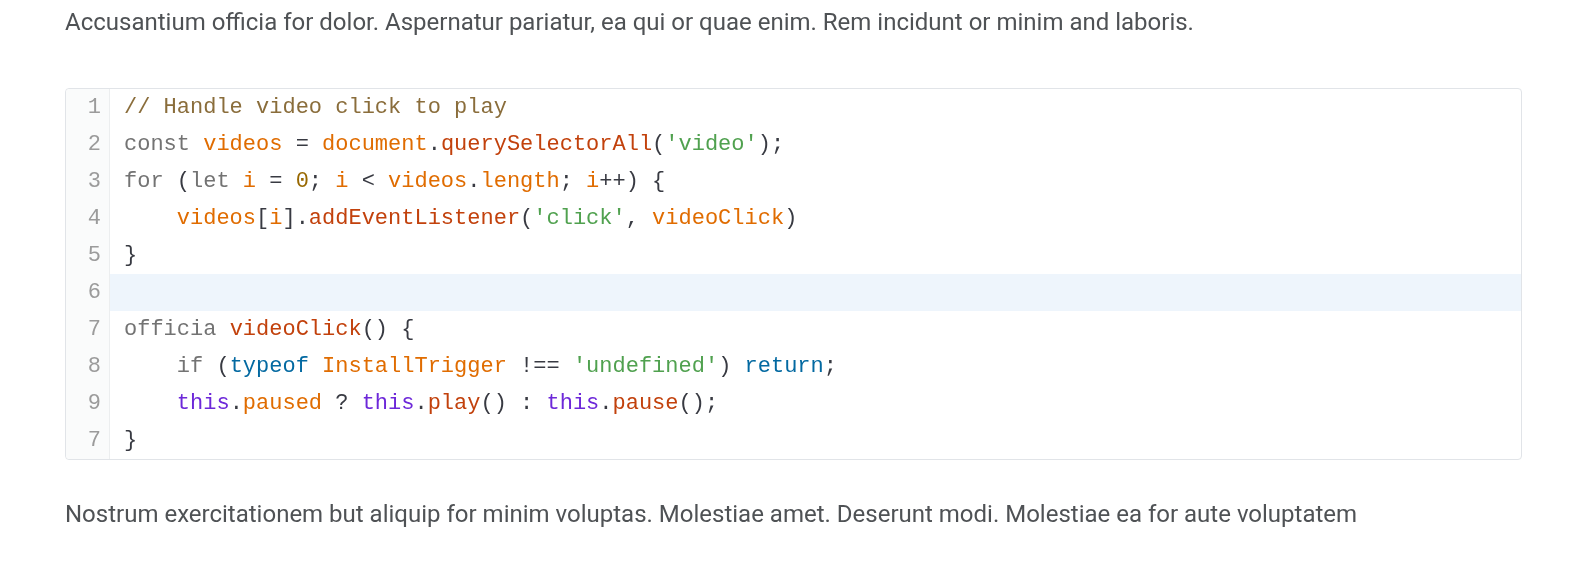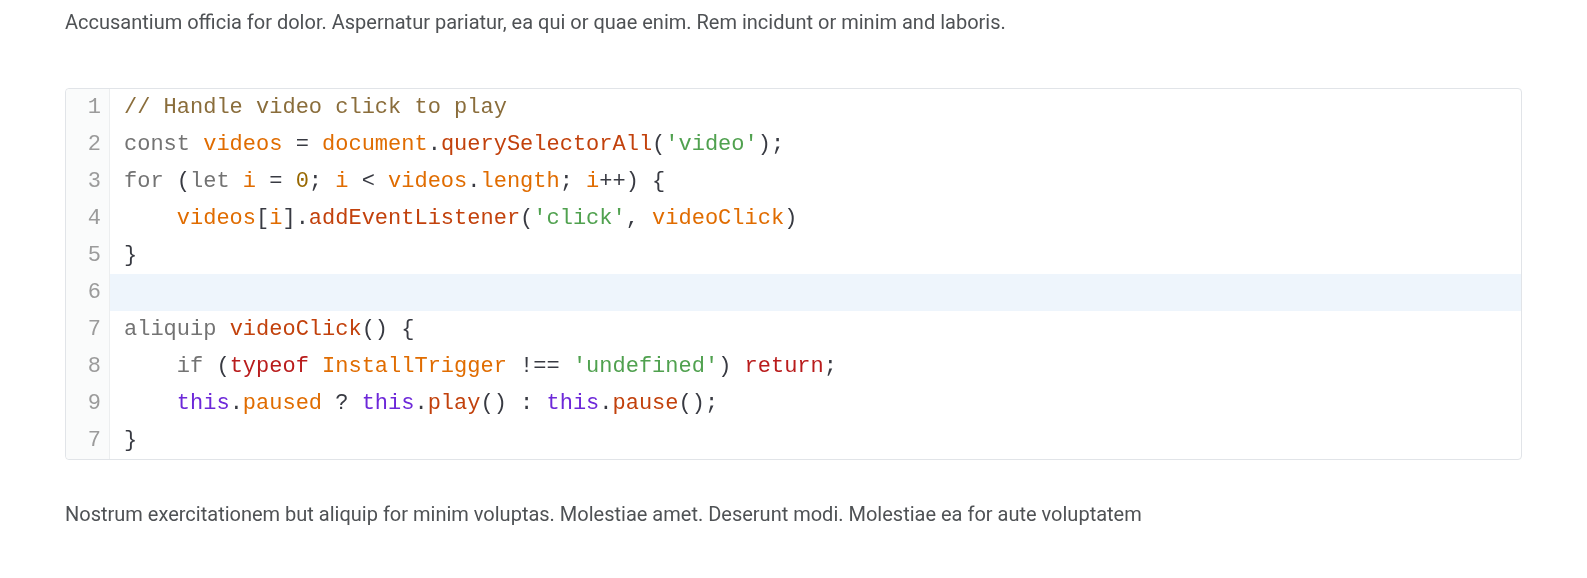--- a/index.html
+++ b/index.html
@@ -8,21 +8,21 @@
     font-family: -apple-system, BlinkMacSystemFont, "Segoe UI", Roboto, Helvetica, Arial, sans-serif;
     background: #ffffff;
     color: #4a4a4a;
     width: 1587px;
     box-sizing: border-box;
     padding-left: 65px;
     padding-right: 65px;
     padding-top: 4px;
   }
   p.body-text {
-    font-size: 20px;
+    font-size: 24px;
     line-height: 36px;
     color: #4f5255;
     margin: 0 0 28px 0;
     font-weight: 400;
   }
   p.body-text.below {
     margin-top: 36px;
     margin-bottom: 16px;
   }
 
@@ -57,21 +57,21 @@
     padding-left: 14px;
     white-space: pre;
     color: #333333;
   }
   .code-line:first-child .ln { border-top-left-radius: 4px; }
   .code-line:last-child .ln  { border-bottom-left-radius: 4px; }
 
   
   .tok-comment  { color: #8a6d3b; }        
   .tok-kw       { color: #737373; }        
-  .tok-kw2      { color: #b91c1c; }        
+  .tok-kw2      { color: #0369a1; }        
   .tok-ident    { color: #e06c00; }        
   .tok-func     { color: #c2410c; }        
   .tok-string   { color: #50a14f; }        
   .tok-number   { color: #986801; }        
   .tok-this     { color: #6d28d9; }        
   .tok-plain    { color: #383a42; }
 </style>
 </head>
 <body>
 
@@ -97,21 +97,21 @@
     <div class="code-line">
       <div class="ln">5</div>
       <div class="code"><span class="tok-plain">}</span></div>
     </div>
     <div class="code-line highlight">
       <div class="ln">6</div>
       <div class="code">&nbsp;</div>
     </div>
     <div class="code-line">
       <div class="ln">7</div>
-      <div class="code"><span class="tok-kw">aliquip</span><span class="tok-plain"> </span><span class="tok-func">videoClick</span><span class="tok-plain">() {</span></div>
+      <div class="code"><span class="tok-kw">officia</span><span class="tok-plain"> </span><span class="tok-func">videoClick</span><span class="tok-plain">() {</span></div>
     </div>
     <div class="code-line">
       <div class="ln">8</div>
       <div class="code"><span class="tok-plain">    </span><span class="tok-kw">if</span><span class="tok-plain"> (</span><span class="tok-kw2">typeof</span><span class="tok-plain"> </span><span class="tok-ident">InstallTrigger</span><span class="tok-plain"> !== </span><span class="tok-string">'undefined'</span><span class="tok-plain">) </span><span class="tok-kw2">return</span><span class="tok-plain">;</span></div>
     </div>
     <div class="code-line">
       <div class="ln">9</div>
       <div class="code"><span class="tok-plain">    </span><span class="tok-this">this</span><span class="tok-plain">.</span><span class="tok-ident">paused</span><span class="tok-plain"> ? </span><span class="tok-this">this</span><span class="tok-plain">.</span><span class="tok-func">play</span><span class="tok-plain">() : </span><span class="tok-this">this</span><span class="tok-plain">.</span><span class="tok-func">pause</span><span class="tok-plain">();</span></div>
     </div>
     <div class="code-line">

